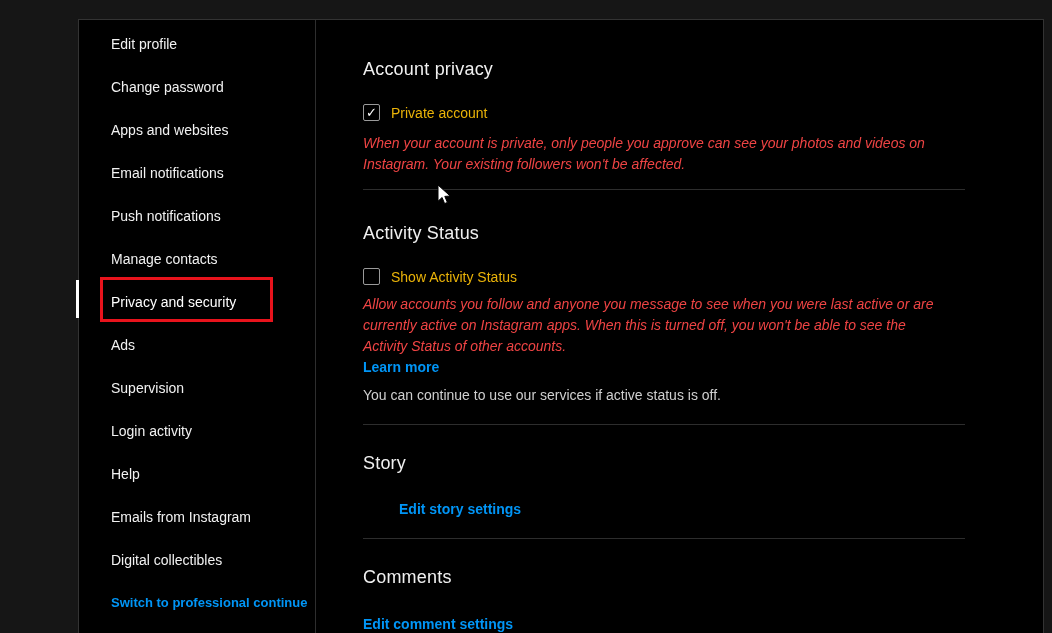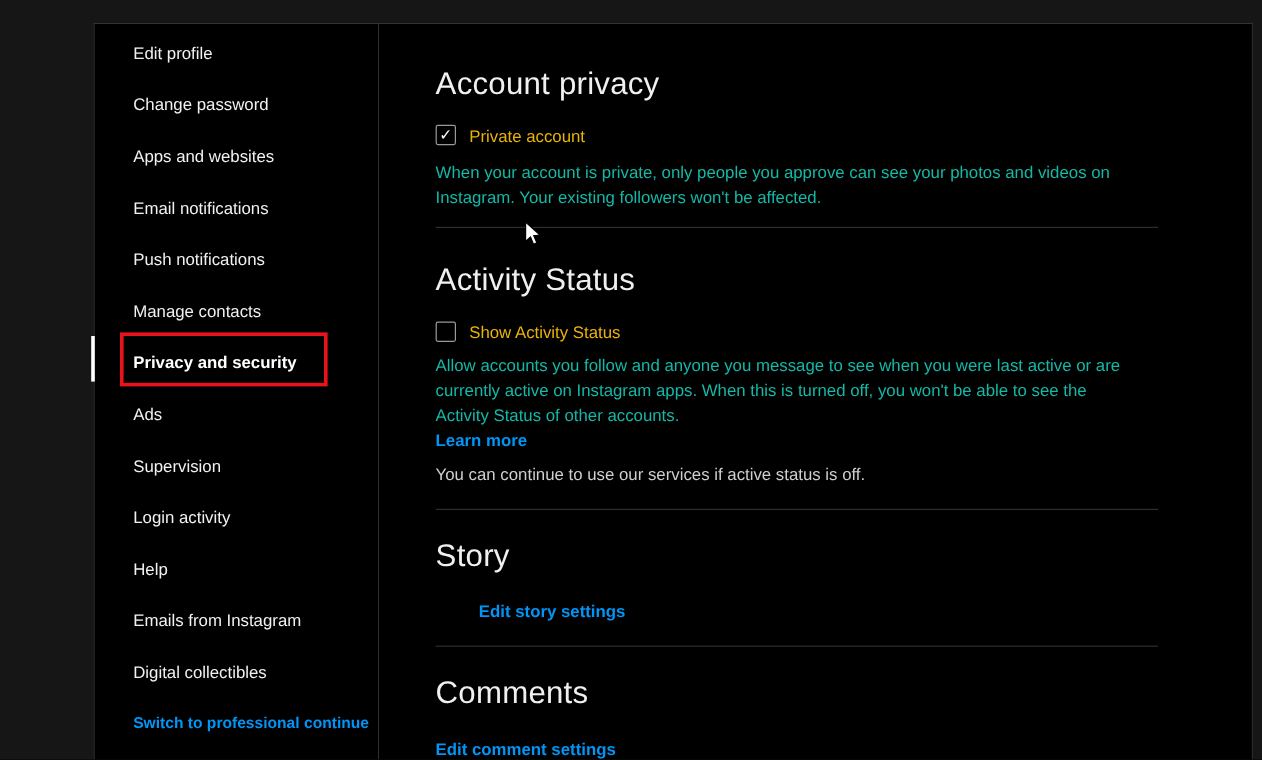--- a/index.html
+++ b/index.html
@@ -21,46 +21,46 @@
     border-right:1px solid #2e2e2e;
     padding-top:2px;
     background:#000;
   }
   .nav-item {
     height:43px; display:flex; align-items:center;
     padding-left:32px;
     font-size:14px; color:#f1f1f1; cursor:pointer;
     white-space:nowrap;
   }
-  .nav-item.active { font-weight:700; color:#fff; }
+  .nav-item.active { font-weight:400; color:#fff; }
   .nav-item.switch { font-size:13px; font-weight:700; color:#0095f6; }
   
   .main {
     flex:1; padding:34px 46px 0 47px;
     background:#000;
   }
   .section-heading {
-    font-size:26px; line-height:30px; font-weight:300;
+    font-size:18px; line-height:30px; font-weight:300;
     color:#f0f0f0; letter-spacing:.2px;
   }
   .cb-row { margin-top:20px; display:flex; align-items:center; }
   .cb {
     width:17px; height:17px; flex:0 0 17px;
     border:1px solid #9a9a9a; border-radius:2px;
     background:#000; display:flex; align-items:center; justify-content:center;
     cursor:pointer;
   }
   .cb .tick {
     color:#fff; font-size:13px; font-weight:700; line-height:1;
     transform:translateY(-.5px);
   }
   .cb-label { margin-left:11px; font-size:14px; font-weight:400; color:#eab308; }
   .desc {
     margin-top:12px; max-width:588px;
-    font-size:14px; line-height:21px; color:#14b8a6;
+    font-size:14px; line-height:21px; color:#ef4444;font-style:italic;
   }
   .desc.tight { margin-top:9px; }
   .blue-link {
     display:block; font-size:14px; line-height:21px; font-weight:700;
     color:#0095f6; text-decoration:none; cursor:pointer; width:max-content;
   }
   .note { margin-top:7px; font-size:14px; line-height:21px; color:#cfcfcf; }
   .divider { border:none; border-top:1px solid #2d2d2d; margin-top:14px; width:602px; }
   .divider.d2 { margin-top:18px; }
   .mt28 { margin-top:28px; }

